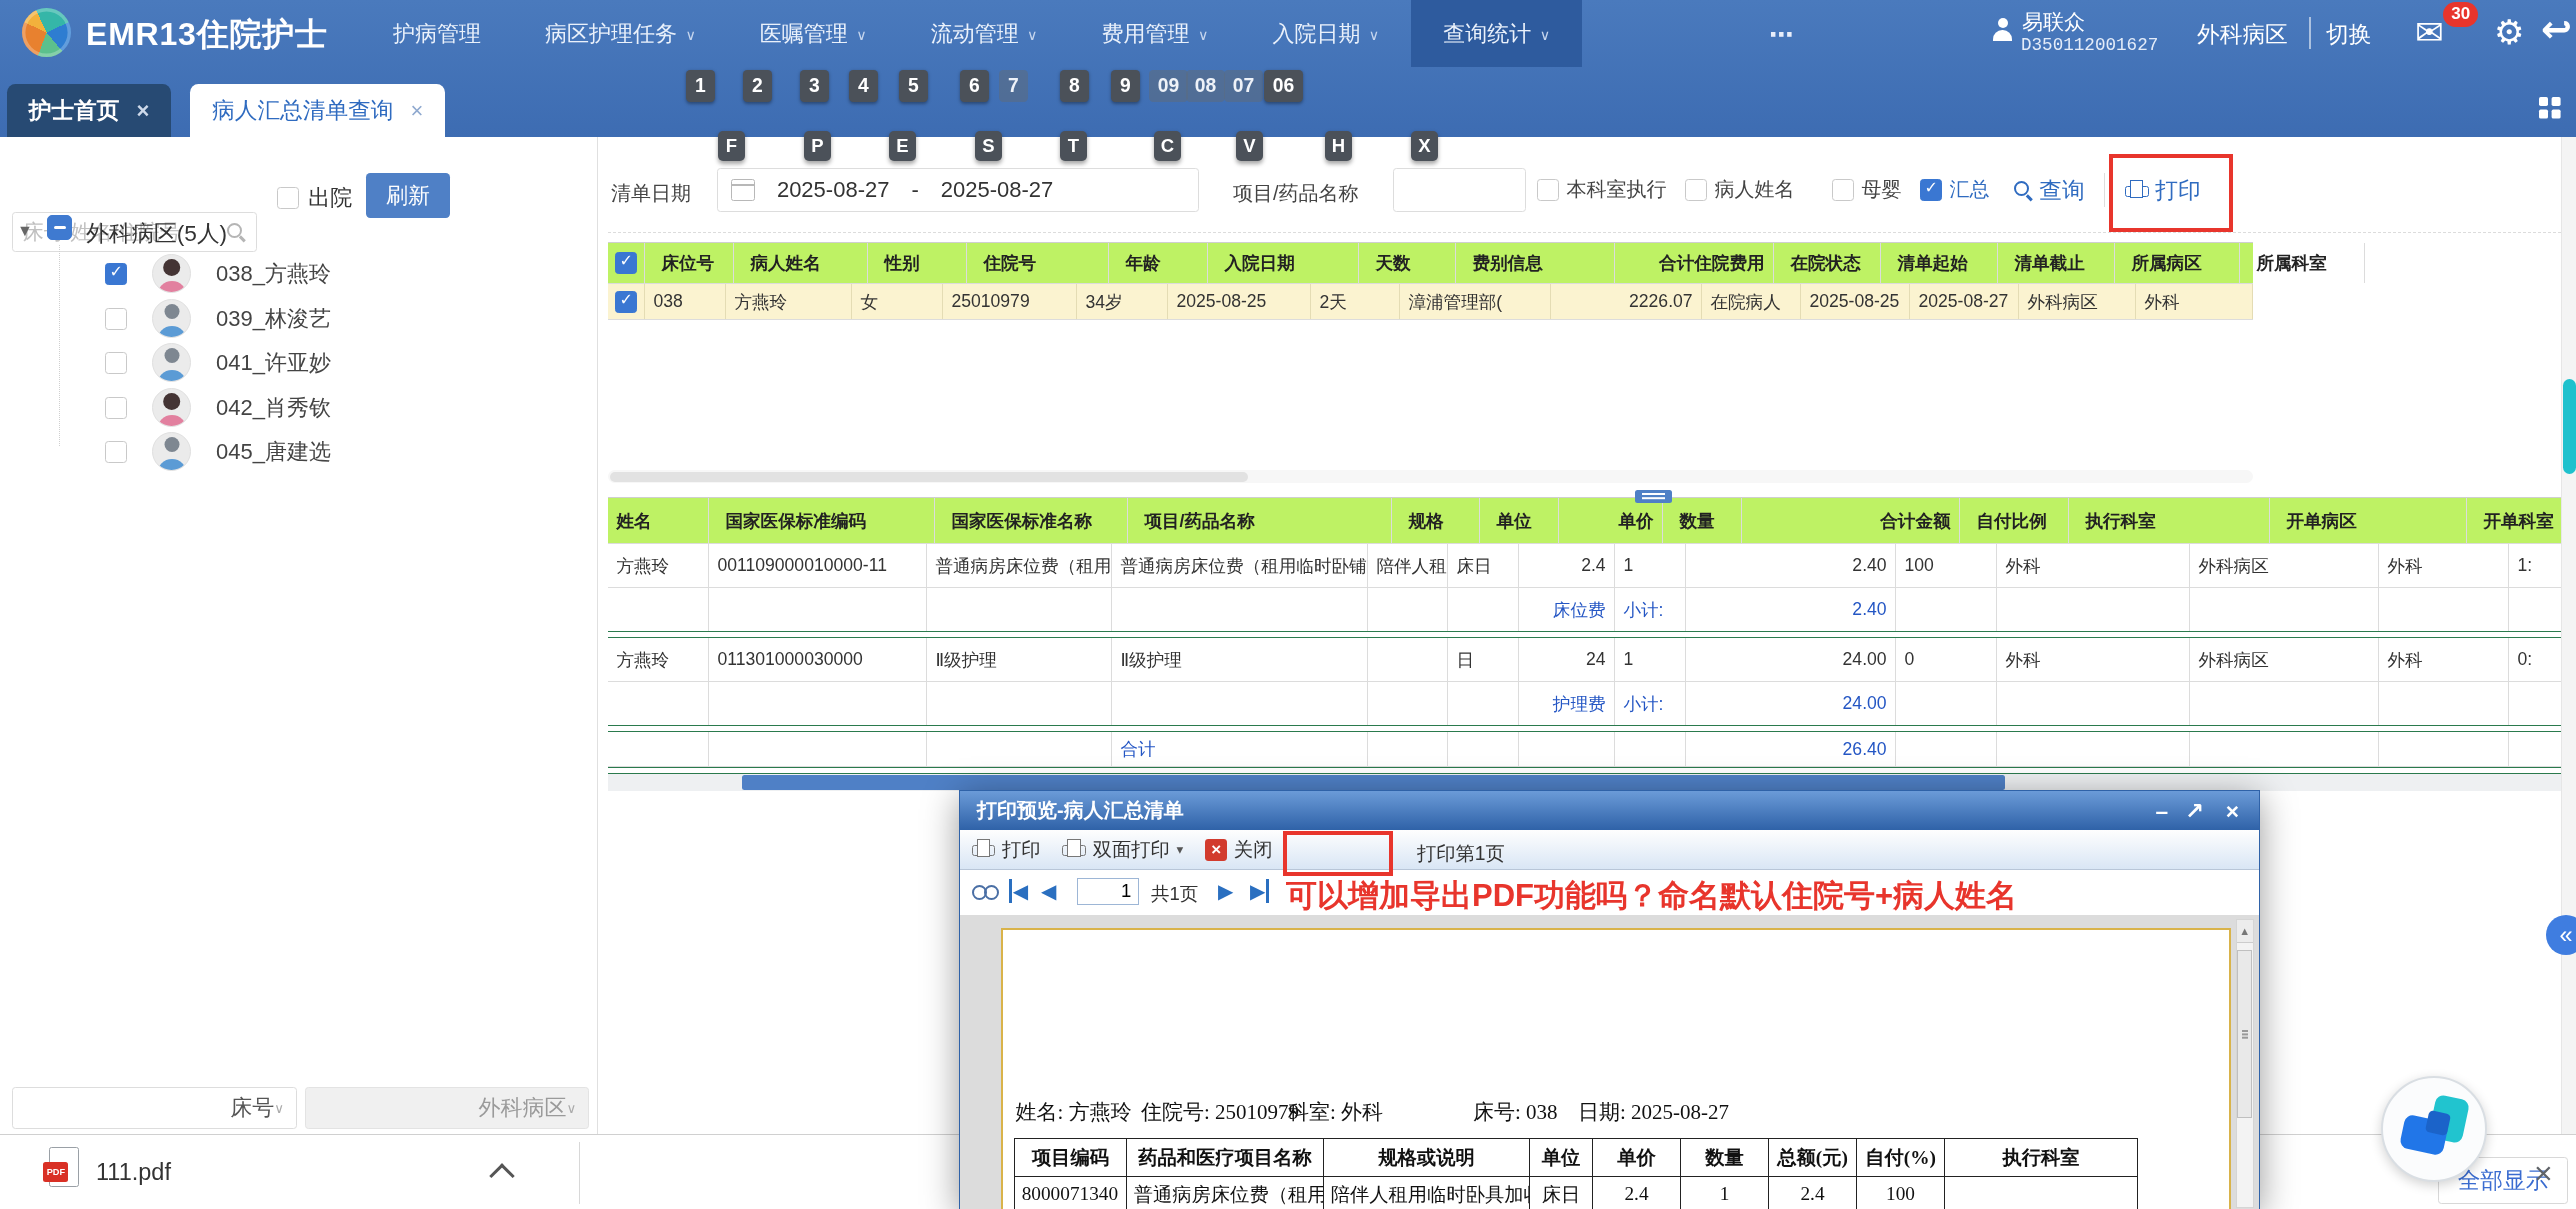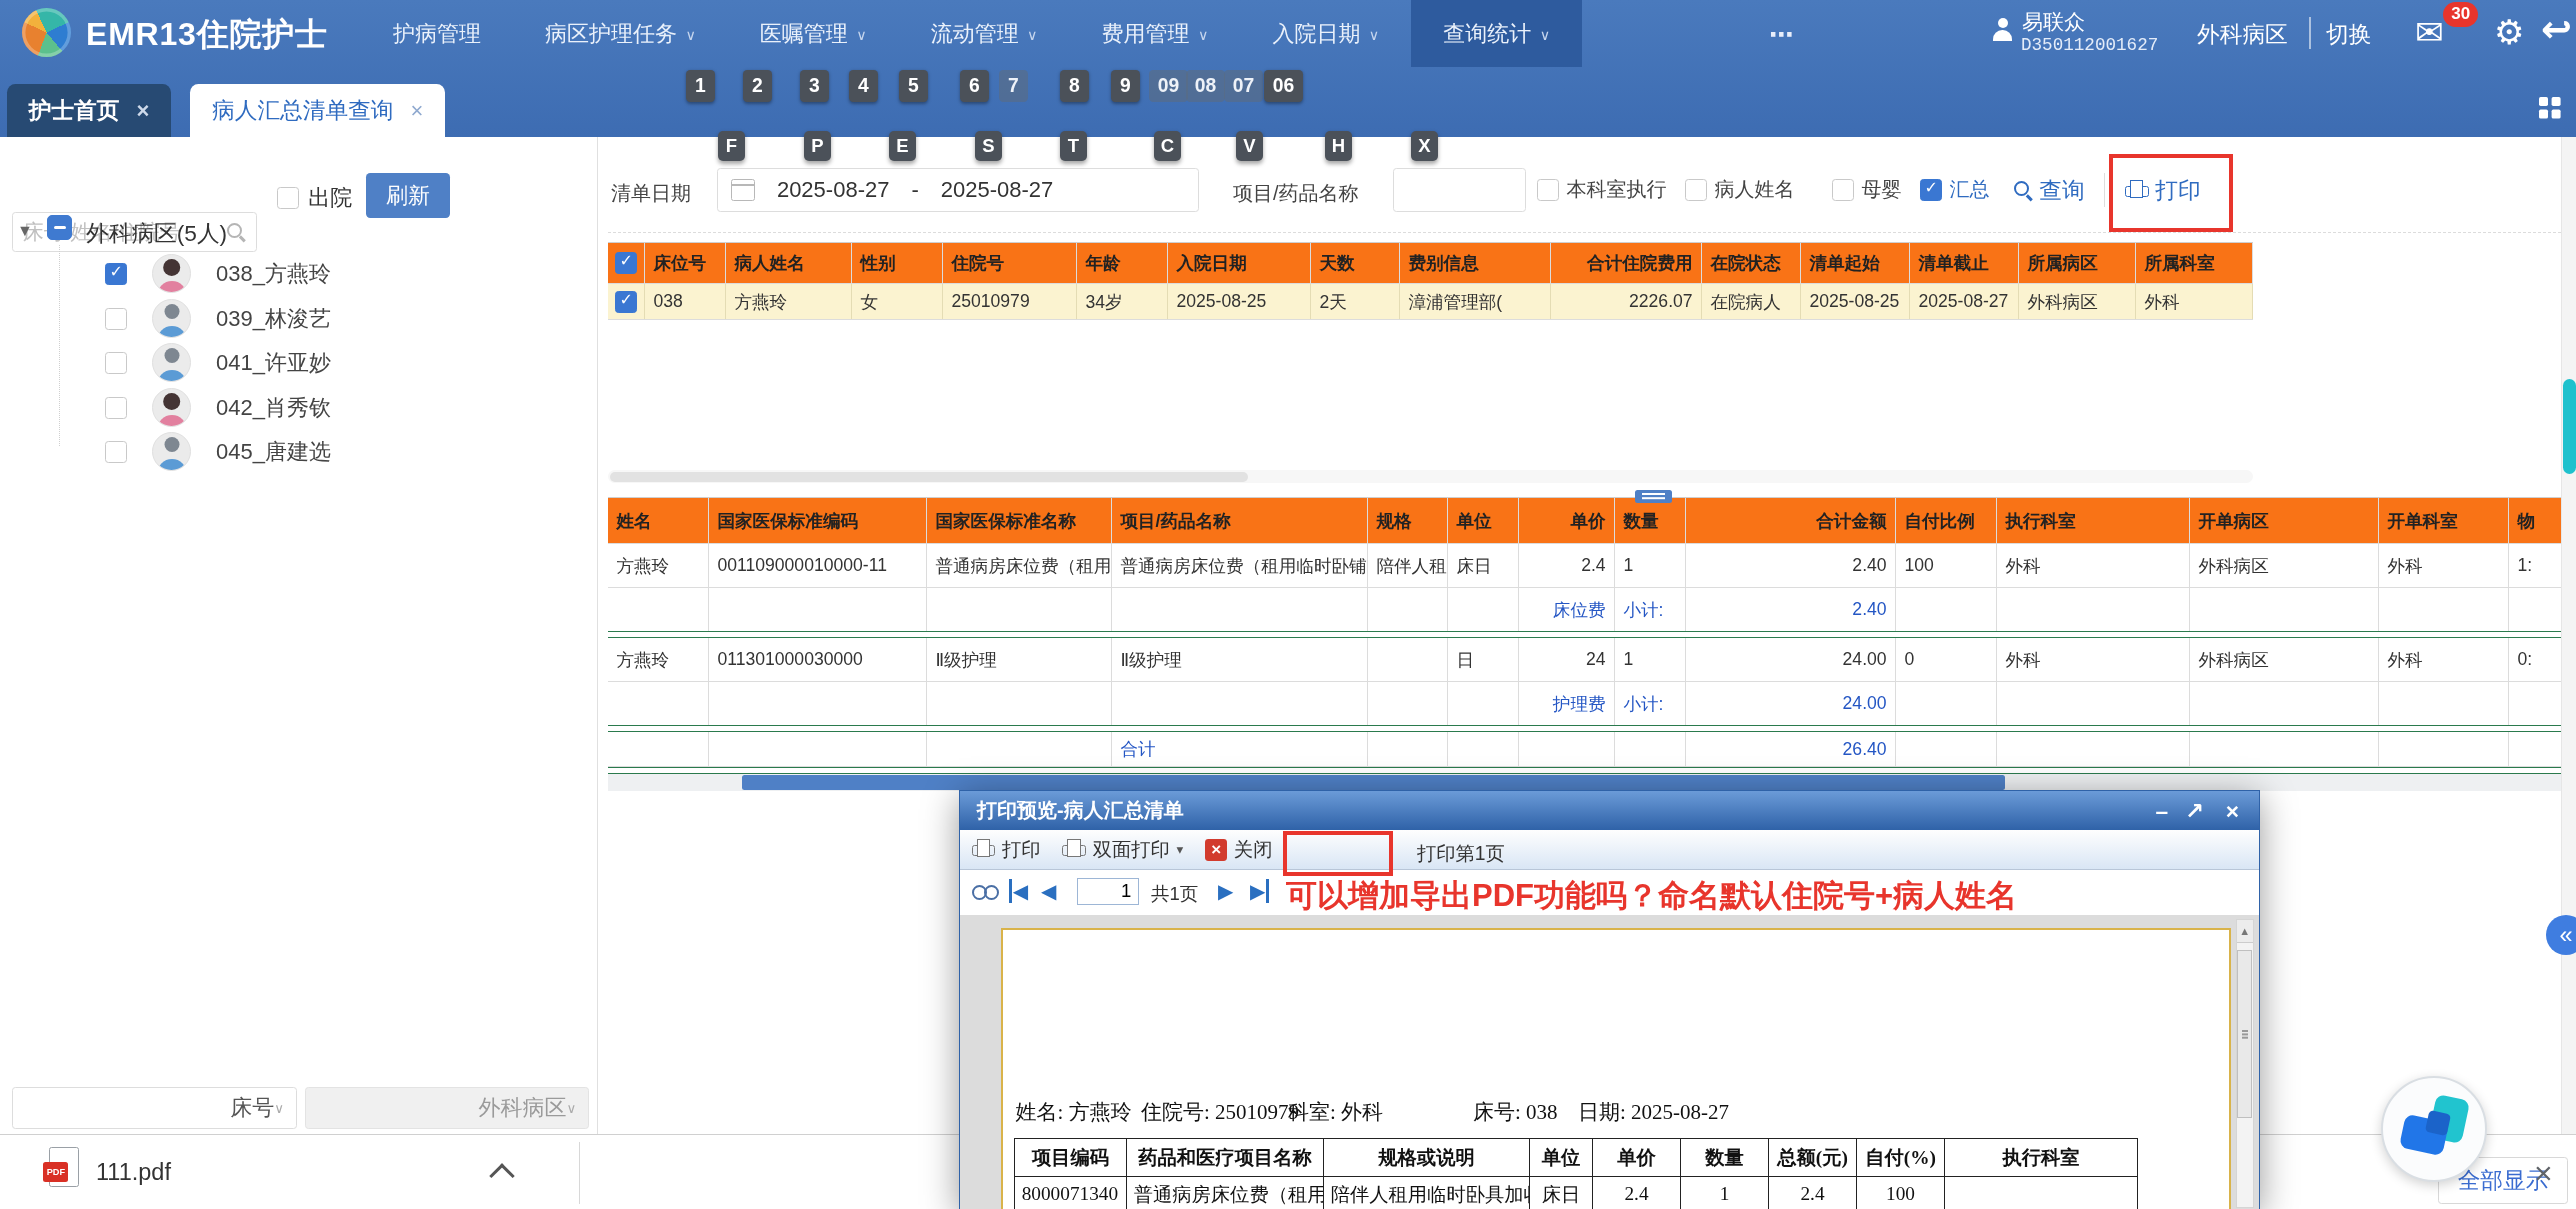--- a/index.html
+++ b/index.html
@@ -103,21 +103,21 @@
   .vsep{position:absolute;left:2104px;top:173px;width:0.8px;height:34px;background:#ddd;}
   .redbox{position:absolute;border:4.2px solid #e8352c;background:transparent;z-index:40;}
   .fdivider{position:absolute;left:608px;top:232px;width:1953px;border-bottom:0.8px dashed #dcdcdc;}
 
   
   .t-cell{box-sizing:border-box;padding:0 8.4px;border-right:0.8px solid #dcdcdc;overflow:hidden;white-space:nowrap;
           display:flex;align-items:center;font-size:17.6px;flex:none;}
   .t-cell.ar{justify-content:flex-end;}
   .t-cell.ac{justify-content:center;}
   .trow{position:absolute;left:0;display:flex;border-bottom:0.8px solid #dcdcdc;box-sizing:border-box;background:#fff;}
-  .trow.head{font-weight:bold;color:#222;border-top:0.8px solid #cfcfcf;background:#f97316;}
+  .trow.head{font-weight:bold;color:#222;border-top:0.8px solid #cfcfcf;background:#bef264;gap:8px;}
   .trow.yellow{background:#fbf3d0;}
   .trow.yellow .t-cell{border-right-color:#e4dcb4;}
   .blue-t{color:#2456c4 !important;}
   .greenline{position:absolute;left:0;width:1953px;height:6.7px;border-top:1.7px solid #2a7a4d;border-bottom:1.7px solid #2a7a4d;box-sizing:border-box;background:#fff;}
   #t1{position:absolute;left:608px;top:242px;width:1953px;height:94px;overflow:hidden;}
   #t2{position:absolute;left:608px;top:497px;width:1953px;height:279px;overflow:hidden;}
   .splitter{position:absolute;left:1635px;top:490px;width:37px;height:12.6px;background:#4f80c6;border-radius:2.5px;z-index:6;}
   .splitter::before{content:"";position:absolute;left:6.7px;top:3.4px;width:23.5px;height:1.7px;background:#fff;box-shadow:0 4.2px #fff;}
   .hscroll1{position:absolute;left:608px;top:470px;width:1645px;height:13.4px;background:#f7f7f7;border-radius:6.7px;}
   .hscroll1 .thumb{position:absolute;left:1.7px;top:1.7px;width:638px;height:10px;background:#e2e2e2;border-radius:5px;}

